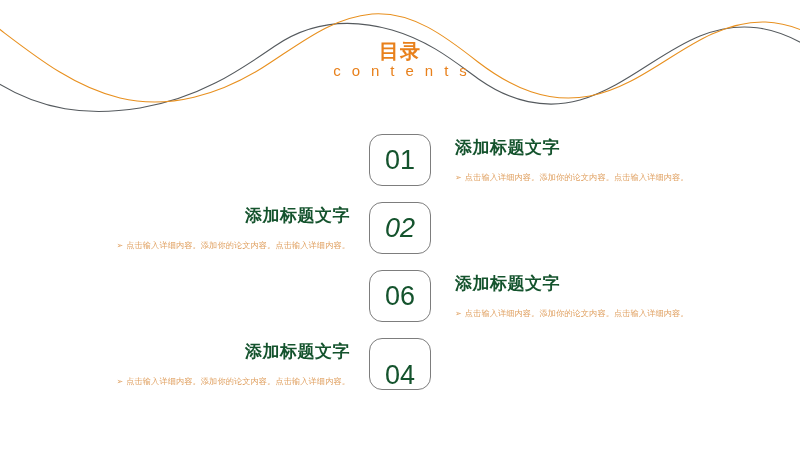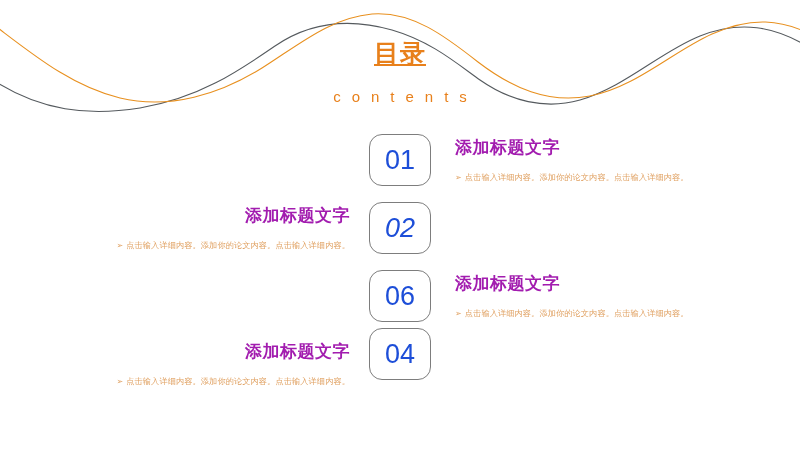--- a/index.html
+++ b/index.html
@@ -40,30 +40,29 @@
   #title-block {
     position: absolute;
     left: 0;
     top: 40px;
     width: 800px;
     text-align: center;
     line-height: 1;
   }
 
   #title-cn {
-    font-size: 25px;
+    font-size: 20px;
     font-weight: 700;
     color: #E8801B;
     letter-spacing: 1px;
     line-height: 1.1;
-    text-decoration: underline;
   }
 
   #title-en {
-    margin-top: 21px;
+    margin-top: 1px;
     font-size: 15px;
     color: #E8801B;
     letter-spacing: 11px;
     text-indent: 11px;
     font-weight: 400;
   }
 
   
   .num-box {
     position: absolute;
@@ -74,42 +73,42 @@
     border-radius: 13px;
     background: #ffffff;
     display: flex;
     align-items: center;
     justify-content: center;
     z-index: 3;
   }
   .num-box .num-text {
     font-size: 27px;
     font-weight: 400;
-    color: #1d4ed8;
+    color: #14532d;
     letter-spacing: 0px;
     line-height: 1;
   }
 
   #box-1 { top: 134px; }
   #box-2 { top: 202px; font-style: italic; }
   #box-3 { top: 270px; }
-  #box-4 { top: 328px; }
+  #box-4 { top: 338px; align-items: flex-end; }
 
   
   .text-block {
     position: absolute;
     width: 310px;
   }
   .text-block.right { left: 455px; text-align: left; }
   .text-block.left  { left: 40px; width: 312px; text-align: right; }
 
   .block-heading {
     font-size: 17px;
     font-weight: 700;
-    color: #a21caf;
+    color: #14532d;
     line-height: 1.15;
     letter-spacing: 0.5px;
     white-space: nowrap;
   }
 
   .block-body {
     margin-top: 15px;
     font-size: 8.2px;
     color: #E0A060;
     line-height: 1.3;

